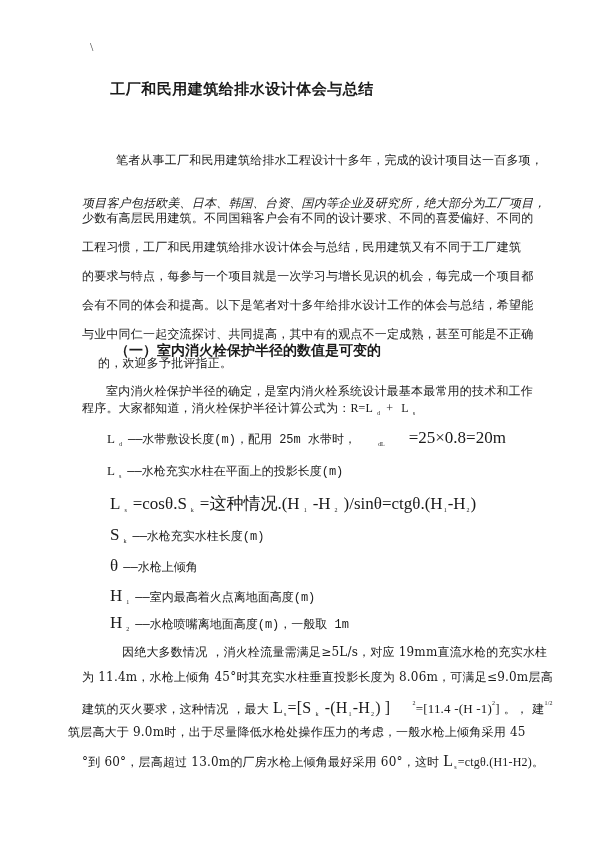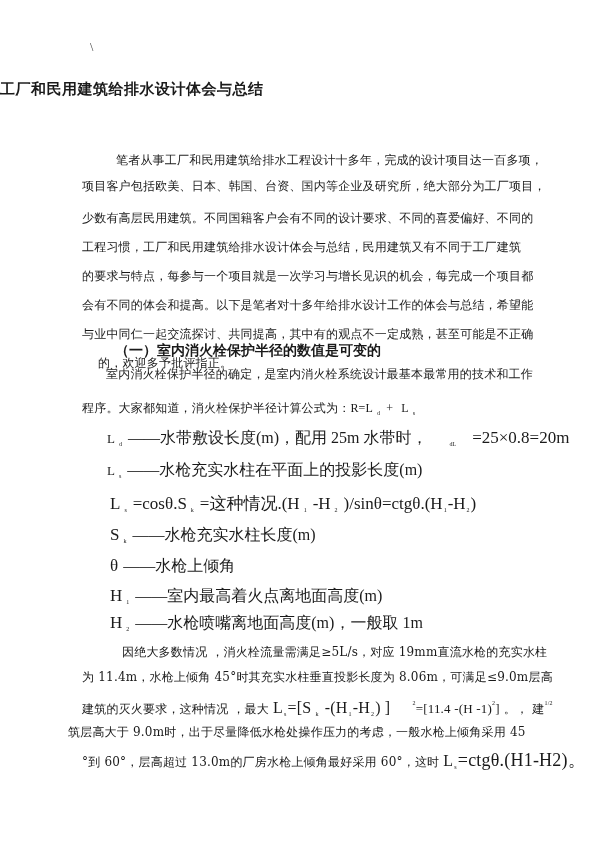--- a/index.html
+++ b/index.html
@@ -4,62 +4,62 @@
 <style>
   html, body { margin: 0; padding: 0; background: #ffffff; }
   body {
     width: 600px; height: 850px; position: relative; overflow: hidden;
     font-family: "DejaVu Serif", "Liberation Serif", serif;
     color: #1a1a1a;
   }
   .abs { position: absolute; white-space: nowrap; }
   .mark { left: 90px; top: 40px; font-size: 12px; color: #333; font-family: "Liberation Serif", serif; }
   .title {
-    left: 0; width: 484px; text-align: left; top: 80px;
+    left: 0; width: 484px; text-align: center; top: 80px;
     font-family: "DejaVu Sans", sans-serif; font-size: 15px; font-weight: bold; letter-spacing: 0.5px;
   }
   .para { font-size: 12px; line-height: 29px; letter-spacing: 0.2px; }
   .latin { font-family: "Liberation Serif", serif; }
   .heading {
     font-family: "DejaVu Sans", sans-serif; font-weight: bold; font-size: 14px;
   }
   .formula { font-family: "Liberation Serif", serif; font-size: 15px; }
   .sub { font-size: 6px; vertical-align: -3px; margin: 0 6px 0 4px; }
   .sup { font-size: 6px; vertical-align: 8px; }
-  .cn { font-family: Liberation Serif, serif; font-size: 16px; margin-top: 14px; }
+  .cn { font-family: Liberation Mono, monospace; font-size: 12px; margin-top: 14px; }
   .big { font-size: 17px; font-family: "Liberation Serif", serif; }
 </style>
 </head>
 <body>
 
 <div>
 
   <div class="abs mark">\</div>
 
   <div class="abs title">工厂和民用建筑给排水设计体会与总结</div>
 
   <div class="abs para" style="left:116px; top:146px;">笔者从事工厂和民用建筑给排水工程设计十多年，完成的设计项目达一百多项，</div>
-  <div class="abs para" style="left:82px; top:172px;">项目客户包括欧美、日本、韩国、台资、国内等企业及研究所，绝大部分为工厂项目，</div>
+  <div class="abs para" style="left:82px; top:189px;font-style:italic;">项目客户包括欧美、日本、韩国、台资、国内等企业及研究所，绝大部分为工厂项目，</div>
   <div class="abs para" style="left:82px; top:204px;">少数有高层民用建筑。不同国籍客户会有不同的设计要求、不同的喜爱偏好、不同的</div>
   <div class="abs para" style="left:82px; top:233px;">工程习惯，工厂和民用建筑给排水设计体会与总结，民用建筑又有不同于工厂建筑</div>
   <div class="abs para" style="left:82px; top:262px;">的要求与特点，每参与一个项目就是一次学习与增长见识的机会，每完成一个项目都</div>
   <div class="abs para" style="left:82px; top:291px;">会有不同的体会和提高。以下是笔者对十多年给排水设计工作的体会与总结，希望能</div>
   <div class="abs para" style="left:82px; top:320px;">与业中同仁一起交流探讨、共同提高，其中有的观点不一定成熟，甚至可能是不正确</div>
   <div class="abs para" style="left:98px; top:349px;">的，欢迎多予批评指正。</div>
 
   <div class="abs heading" style="left:115px; top:342px;">（一）室内消火栓保护半径的数值是可变的</div>
 
-  <div class="abs para" style="left:106px; top:360px;">室内消火栓保护半径的确定，是室内消火栓系统设计最基本最常用的技术和工作</div>
+  <div class="abs para" style="left:106px; top:377px;">室内消火栓保护半径的确定，是室内消火栓系统设计最基本最常用的技术和工作</div>
 
   <div class="abs para" style="left:82px; top:394px;">
     <span>程序。大家都知道，消火栓保护半径计算公式为：</span><span class="latin">R=L</span><span class="sub latin">d</span><span class="latin">+</span>&nbsp;&nbsp;<span class="latin">L</span><span class="sub latin">s</span>
   </div>
 
   <div class="abs" style="left:107px; top:428px; line-height:20px;">
-    <span class="latin" style="font-size:13px;">L</span><span class="sub latin">d</span><span class="cn">——水带敷设长度(m)，配用 25m 水带时，</span><span class="sub latin" style="margin-left:22px;">dL</span><span class="big" style="margin-left:10px;">=25×0.8=20m</span>
+    <span class="latin" style="font-size:13px;">L</span><span class="sub latin">d</span><span class="cn">——水带敷设长度(m)，配用 25m 水带时，</span><span class="sub latin" style="margin-left:22px;">dL</span><span class="big" style="margin-left:18px;">=25×0.8=20m</span>
   </div>
 
   <div class="abs" style="left:107px; top:460px; line-height:20px;">
     <span class="latin" style="font-size:13px;">L</span><span class="sub latin">s</span><span class="cn">——水枪充实水柱在平面上的投影长度(m)</span>
   </div>
 
   <div class="abs formula" style="left:110px; top:492px; font-size:17px;">
     <span>L</span><span class="sub">s</span><span>=cosθ.S</span><span class="sub">k</span><span>=这种情况.(H</span><span class="sub">1</span><span>-H</span><span class="sub">2</span><span>)/sinθ=ctgθ.(H</span><span class="sub" style="margin:0 1px;">1</span><span>-H</span><span class="sub" style="margin:0 1px;">2</span><span>)</span>
   </div>
 
@@ -86,16 +86,16 @@
     <span>建筑的灭火要求，这种情况   ，最大</span>
     <span class="latin" style="font-size:16px;">L<span class="sub" style="margin:0 1px;">s</span>=[S<span class="sub">k</span>-(H<span class="sub" style="margin:0 1px;">1</span>-H<span class="sub" style="margin:0 1px;">2</span>) ]</span>
     <span class="latin" style="font-size:13px; margin-left:18px;"><span class="sup">2</span>=[11.4 -(H -1)<span class="sup">2</span>]</span>
     <span>。，  建</span><span class="sup latin">1/2</span>
   </div>
 
   <div class="abs para" style="left:68px; top:718px;">筑层高大于  9.0m时，出于尽量降低水枪处操作压力的考虑，一般水枪上倾角采用  45</div>
 
   <div class="abs para" style="left:82px; top:746px;">
     <span>°到  60°，层高超过  13.0m的厂房水枪上倾角最好采用  60°，这时</span>
-    <span class="latin" style="font-size:16px;">L<span class="sub" style="margin:0 1px;">s</span></span><span class="latin" style="font-size:18px;">=ctgθ.(H1-H2)。</span>
+    <span class="latin" style="font-size:16px;">L<span class="sub" style="margin:0 1px;">s</span></span><span class="latin" style="font-size:12px;">=ctgθ.(H1-H2)。</span>
   </div>
 
 </div>
 
 </body></html>

